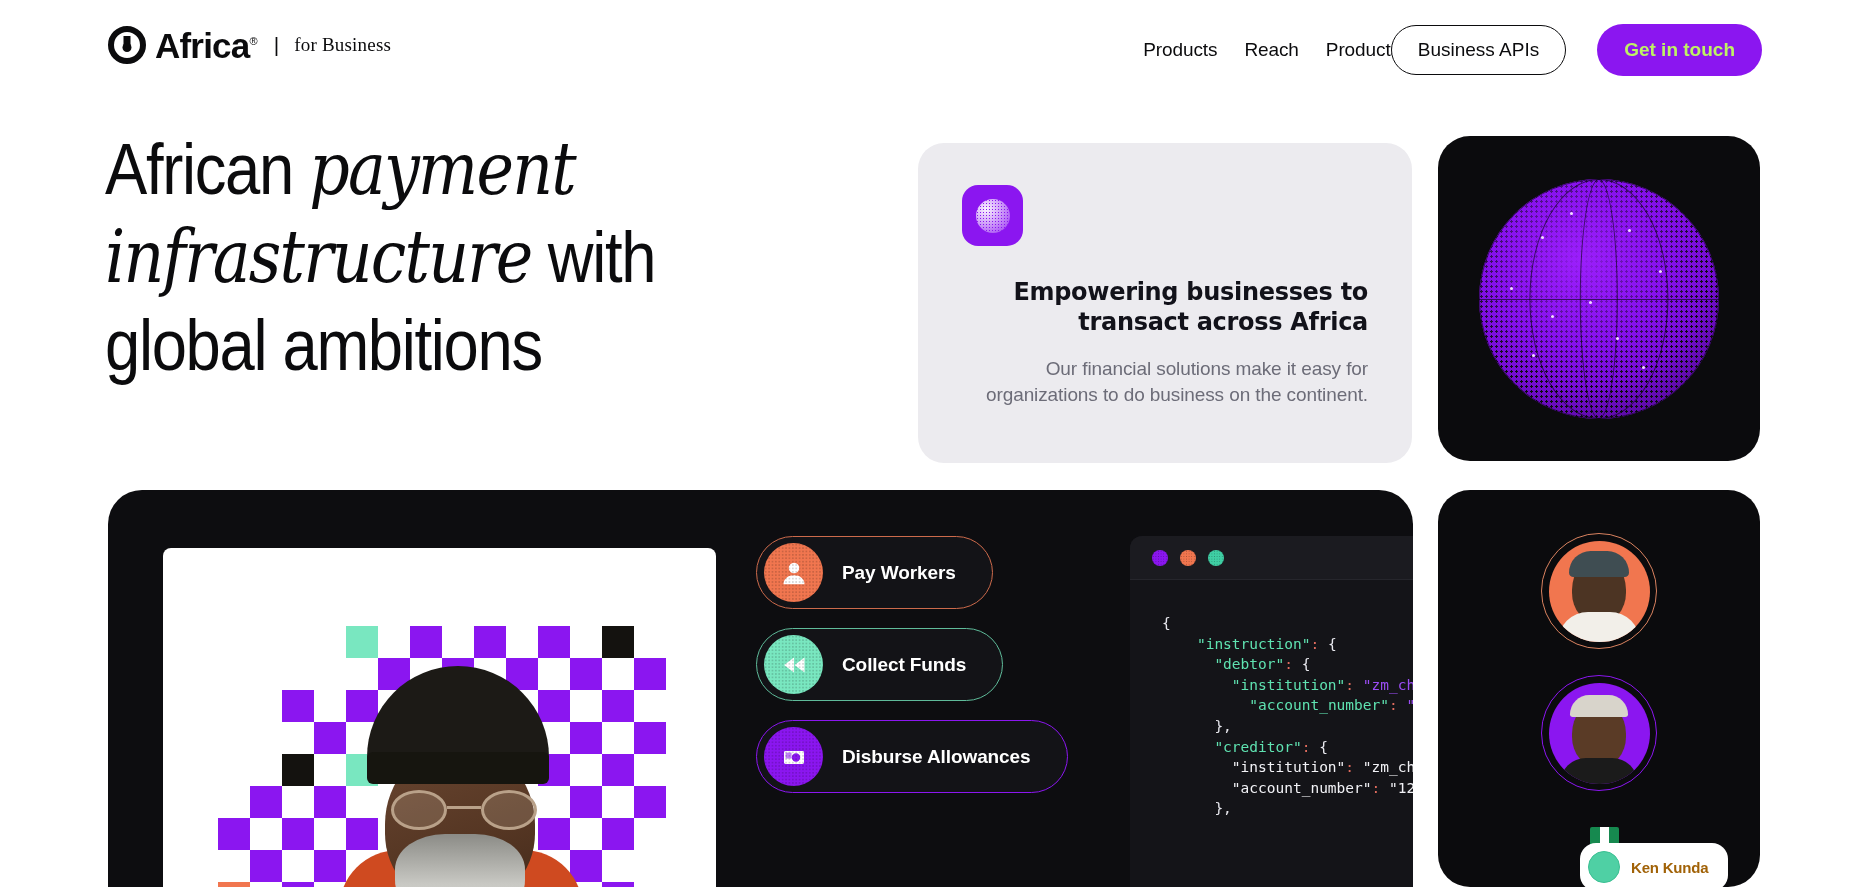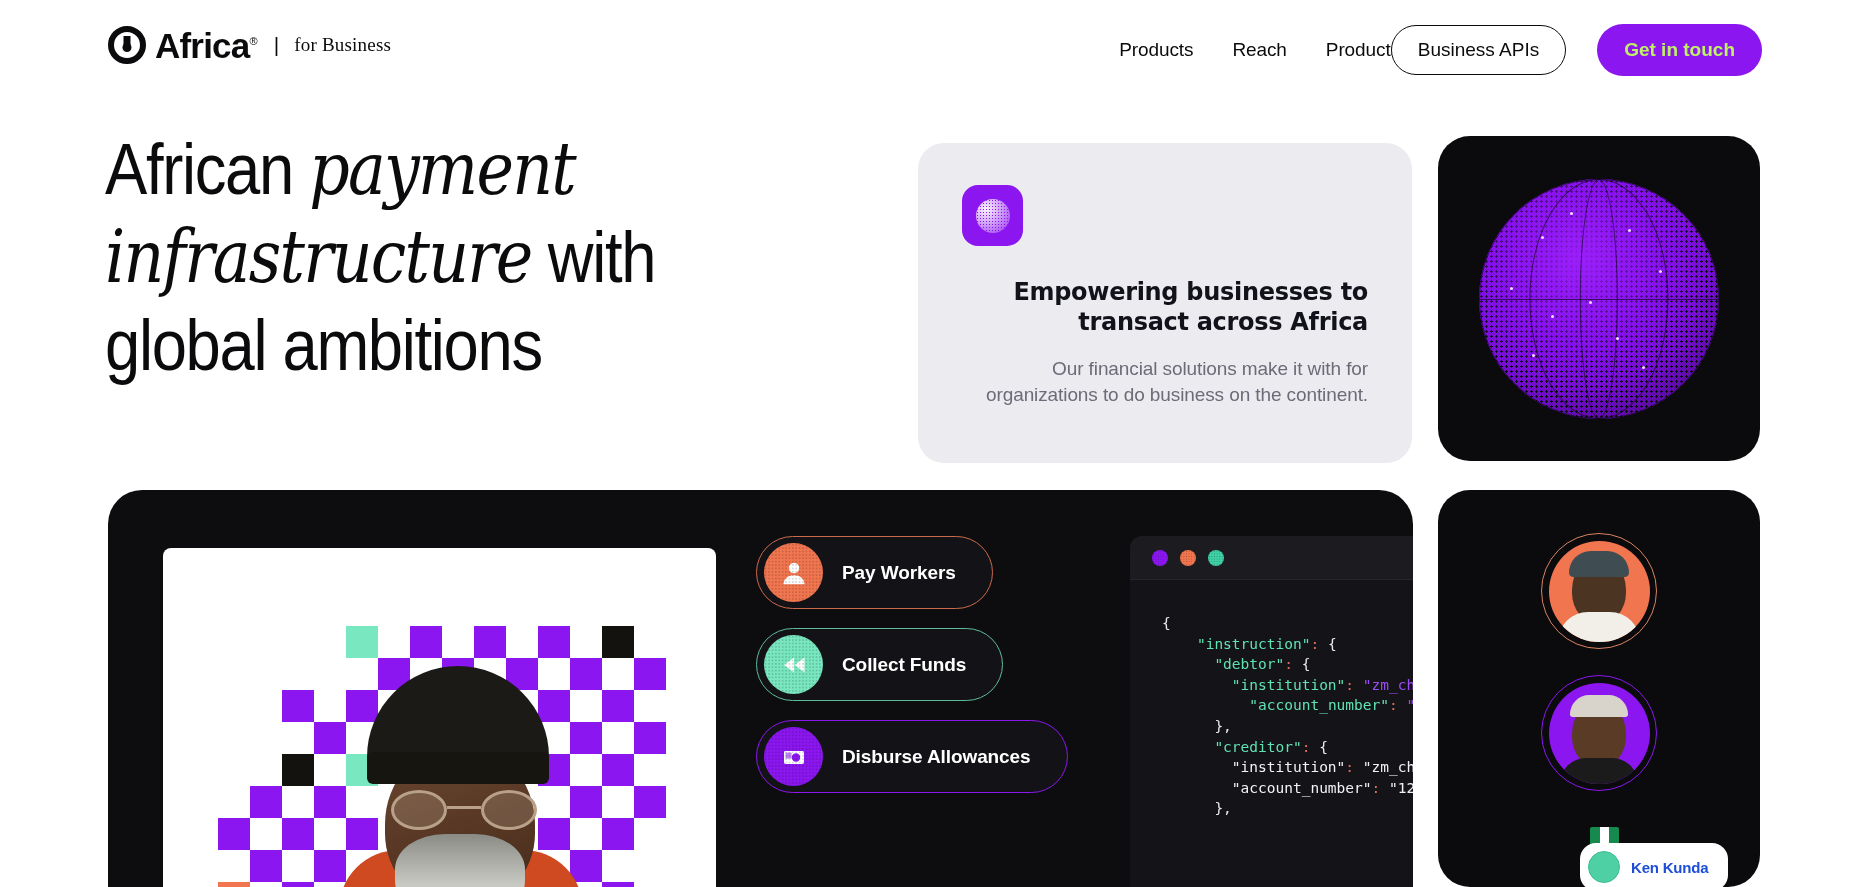--- a/index.html
+++ b/index.html
@@ -38,21 +38,21 @@
     letter-spacing: -0.8px; margin-left: 9px; line-height: 1;
     font-family: "Liberation Sans", sans-serif;
   }
   .logo-reg { font-size: 11px; vertical-align: super; font-weight: 400; }
   .brand-sep { color: #0b0b0d; font-size: 21px; margin: 0 15px 0 17px; font-weight: 300; }
   .brand-sub {
     font-family: "Liberation Serif", serif;
     font-size: 19px; color: #0b0b0d; letter-spacing: 0.2px;
   }
 
-  .nav { position: absolute; right: 452px; top: 0; height: 100px; display: flex; align-items: center; gap: 39px; }
+  .nav { position: absolute; right: 452px; top: 0; height: 100px; display: flex; align-items: center; gap: 27px; }
   .nav a {
     font-size: 19px; color: #0b0b0d; text-decoration: none; font-weight: 500;
     letter-spacing: -0.1px; white-space: nowrap; cursor: pointer;
   }
   .header-actions { position: absolute; right: 90px; top: 0; height: 100px; display: flex; align-items: center; gap: 31px; }
   .btn-outline {
     border: 1.6px solid #0b0b0d; background: #fff; color: #0b0b0d;
     font-size: 19px; font-weight: 500; padding: 13px 26px;
     border-radius: 999px; cursor: pointer; white-space: nowrap;
     font-family: "Liberation Sans", sans-serif;
@@ -265,21 +265,21 @@
     position: absolute; left: 142px; bottom: -4px;
     background: #fff; border-radius: 16px;
     height: 48px; display: flex; align-items: center; gap: 11px;
     padding: 0 20px 0 8px; white-space: nowrap;
   }
   .chip-avatar {
     width: 32px; height: 32px; border-radius: 50%;
     background: #4fd0a4; overflow: hidden; position: relative; flex: none;
     border: 1.5px solid #3bbf92;
   }
-  .chip-name { font-size: 15px; font-weight: 700; color: #1d4ed8; letter-spacing: -0.2px; }
+  .chip-name { font-size: 15px; font-weight: 700; color: #a16207; letter-spacing: -0.2px; }
   .flag {
     position: absolute; left: 152px; bottom: 38px;
     width: 29px; height: 22px; display: flex; border-radius: 2px; overflow: hidden;
   }
   .flag i { display: block; height: 100%; flex: 1; }
   .flag .g { background: #16894f; }
   .flag .wh { background: #ffffff; }
 </style>
 </head>
 <body>
@@ -306,21 +306,21 @@
     </div>
   </div>
 
   <h1 class="hero-title"><span>African </span><em>payment</em><br><em>infrastructure</em><span> with</span><br><span>global ambitions</span></h1>
 
   <div class="info-card">
     <div class="info-icon">
       <div class="dotglobe"></div>
     </div>
     <div class="info-title">Empowering businesses to transact across Africa</div>
-    <div class="info-body">Our financial solutions make it with for organizations to do business on the continent.</div>
+    <div class="info-body">Our financial solutions make it easy for organizations to do business on the continent.</div>
   </div>
 
   <div class="globe-panel">
     <div class="globe">
       <div class="dots"></div>
       <div class="meridian m1"></div>
       <div class="meridian m2"></div>
       <div class="meridian m3"></div>
       <div class="equator"></div>
       <div class="fade"></div>

